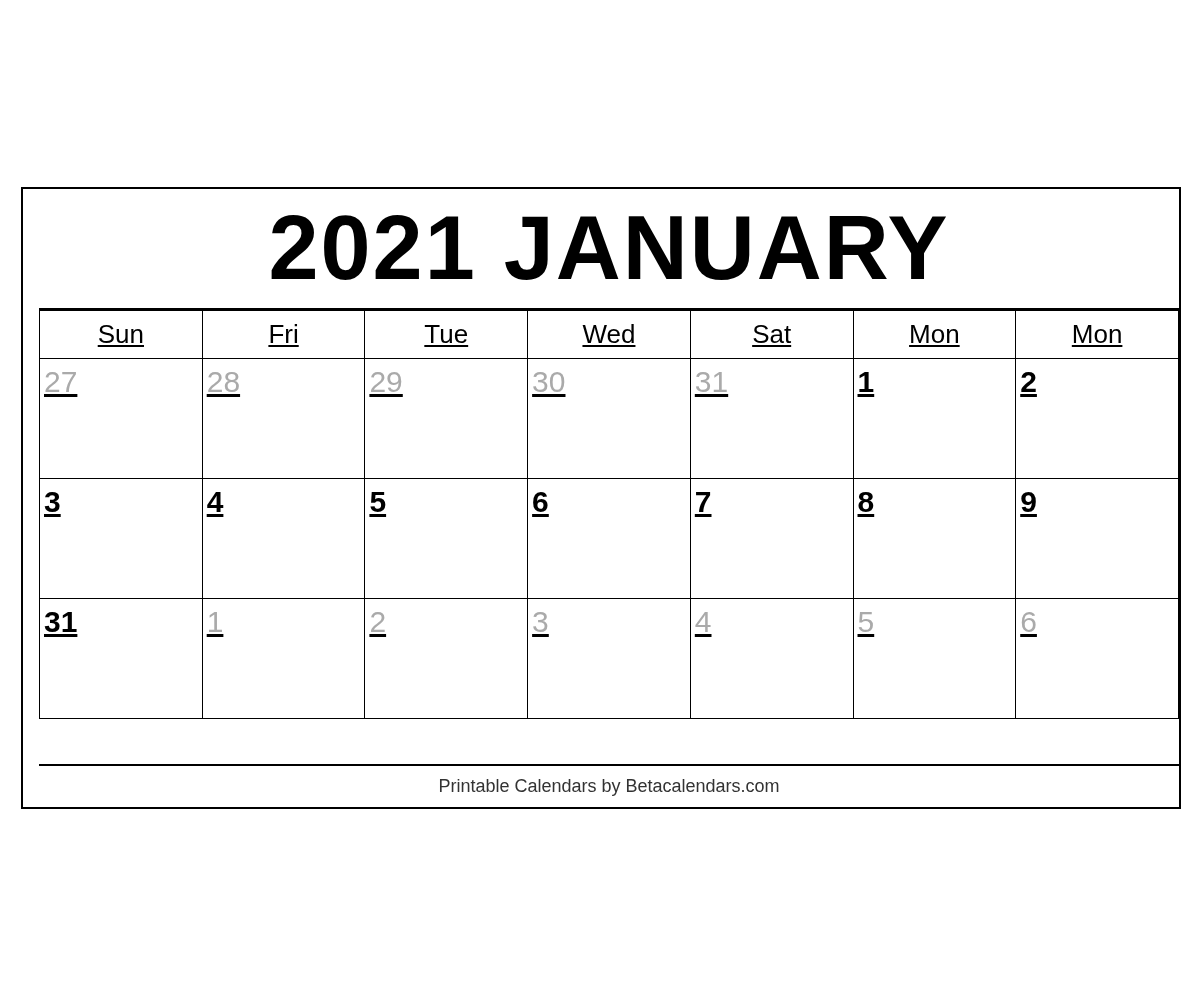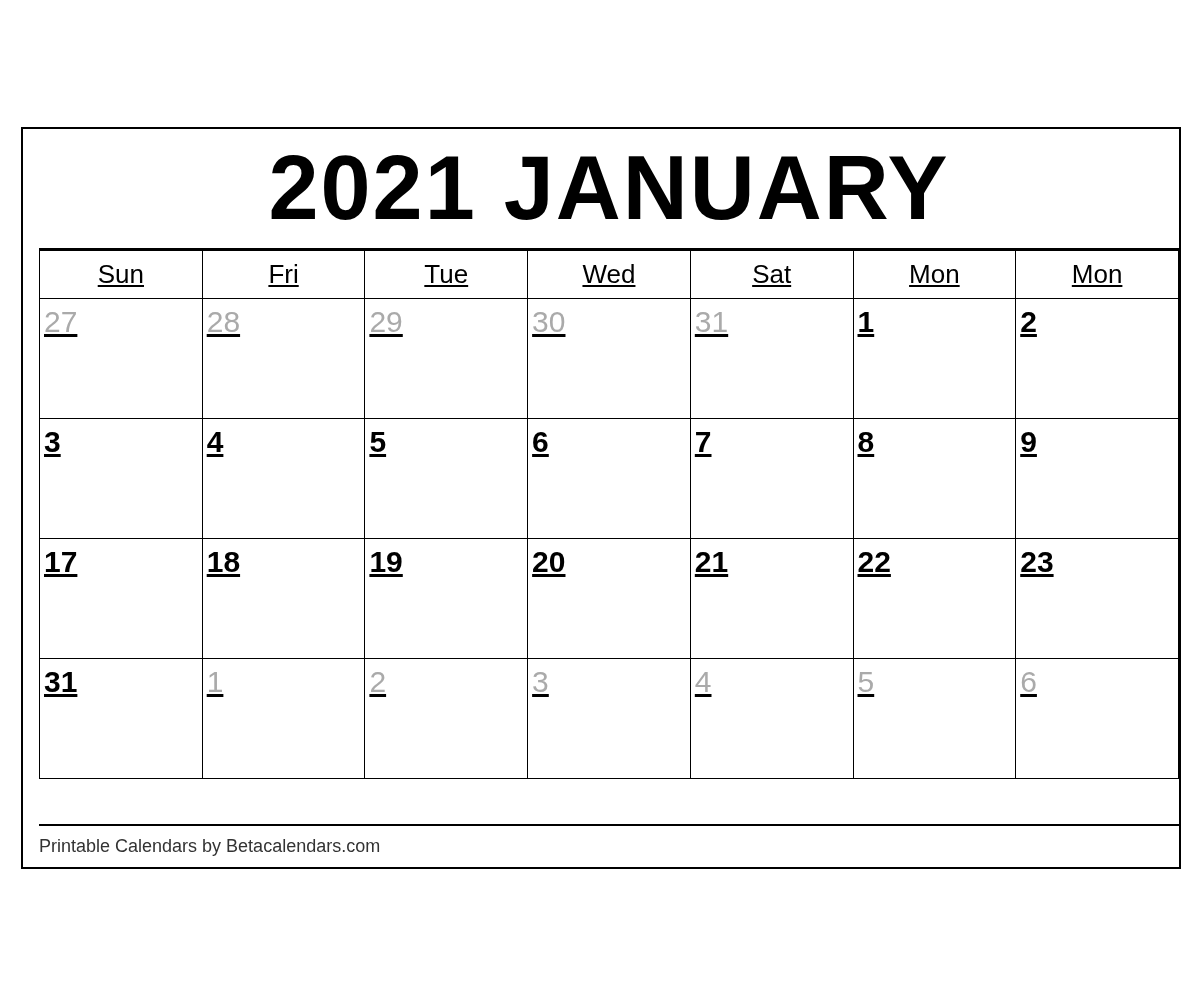--- a/index.html
+++ b/index.html
@@ -59,20 +59,21 @@
       font-weight: bold;
       text-align: left;
     }
 
     .calendar-grid td.other-month {
       color: #aaa;
       font-weight: normal;
     }
 
     .calendar-footer {
+      text-align: center;
       font-size: 18px;
       padding: 10px 0;
       border-top: 2px solid #000;
       color: #333;
       margin-top: 45px;
     }
   </style>
 </head>
 <body>
 
@@ -103,29 +104,20 @@
         <tr>
           <td>3</td>
           <td>4</td>
           <td>5</td>
           <td>6</td>
           <td>7</td>
           <td>8</td>
           <td>9</td>
         </tr>
         <tr>
-          <td>17</td>
-          <td>18</td>
-          <td>19</td>
-          <td>20</td>
-          <td>21</td>
-          <td>22</td>
-          <td>23</td>
-        </tr>
-        <tr>
           <td>31</td>
           <td class="other-month">1</td>
           <td class="other-month">2</td>
           <td class="other-month">3</td>
           <td class="other-month">4</td>
           <td class="other-month">5</td>
           <td class="other-month">6</td>
         </tr>
       </tbody>
   </table>

